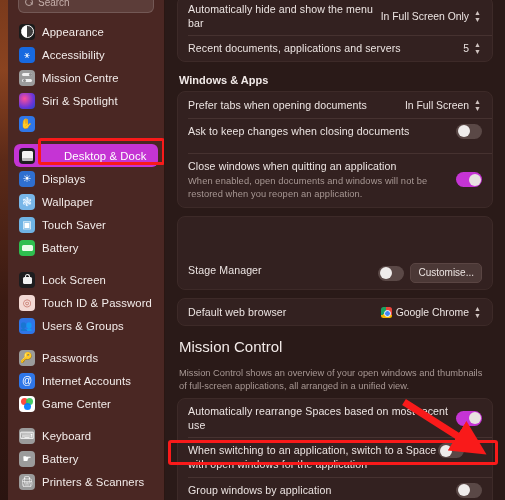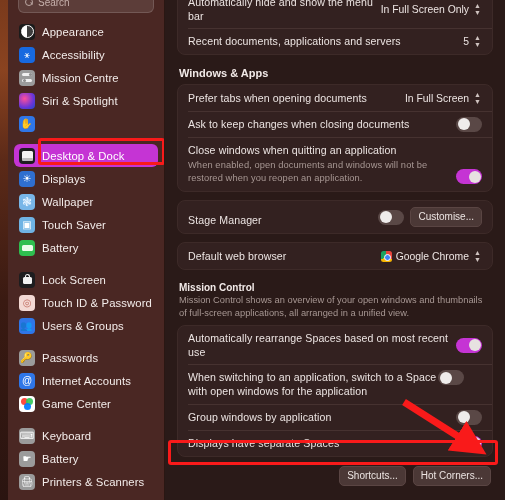--- a/index.html
+++ b/index.html
@@ -73,21 +73,21 @@
     position: relative;
     text-align: right;
   }
   .nav-item .label {
     font-size: 11.3px;
     color: #f3ecea;
     white-space: nowrap;
     letter-spacing: .1px;
   }
   .nav-item.selected { background: #c534d4; }
-  .nav-item.selected .label { color: #ffffff; }
+  .nav-item.selected .label { color: #ffffff; padding-left: 22px; }
 
   .ico {
     width: 16px; height: 16px; flex: 0 0 16px;
     border-radius: 4px;
     display: flex; align-items: center; justify-content: center;
     font-size: 9px; color: #fff;
     line-height: 1;
     overflow: hidden;
     position: relative;
   }
@@ -149,21 +149,21 @@
     pointer-events: none;
   }
 
   
   .main {
     flex: 1;
     height: 500px;
     background: #2a1a18;
     position: relative;
     overflow: hidden;
-    padding: 1px 12px;
+    padding: 8px 12px;
   }
   .card {
     background: #332120;
     border: 1px solid #3d2a28;
     border-radius: 8px;
     overflow: hidden;
   }
   .row {
     display: flex;
     align-items: center;
@@ -190,21 +190,21 @@
   }
   .right { display: flex; align-items: center; gap: 6px; flex: 0 0 auto; }
 
   .section-title {
     font-size: 11px;
     font-weight: bold;
     color: #f2eae8;
     padding: 0 2px 5px 2px;
   }
   .section-head { padding: 0 2px 6px 2px; }
-  .section-head .t { font-size: 10px; font-weight: bold; color: #f2eae8; margin-bottom: 1px; }
+  .section-head .t { font-size: 15px; font-weight: normal; color: #f2eae8; margin-bottom: 12px; }
   .section-head .d { font-size: 9.3px; color: #a79793; line-height: 12.5px; }
 
   .spacer-12 { height: 12px; }
   .spacer-8 { height: 8px; }
 
   
   .popup {
     display: inline-flex; align-items: center; gap: 4px;
     font-size: 10.4px; color: #ece4e2;
   }
@@ -472,37 +472,37 @@
         </div>
       </div>
       <div class="row">
         <div class="txt">Ask to keep changes when closing documents</div>
         <div class="right">
           <span class="toggle">
               <span class="knob"></span>
             </span>
         </div>
       </div>
-      <div class="row" style="align-items:flex-end;padding-top:6px;padding-bottom:7px;">
+      <div class="row" style="align-items:center;padding-top:6px;padding-bottom:7px;margin-top:9px;">
         <div class="txt">
           <div>Close windows when quitting an application</div>
           <div class="sub">When enabled, open documents and windows will not be restored when you reopen an application.</div>
         </div>
         <div class="right" style="margin-top:0px;">
           <span class="toggle on">
               <span class="knob"></span>
             </span>
         </div>
       </div>
     </div>
 
     <div class="spacer-8"></div>
 
     <div class="card">
-      <div class="row" style="align-items:flex-end;padding-top:6px;padding-bottom:6px;">
+      <div class="row" style="align-items:flex-start;padding-top:6px;padding-bottom:6px;margin-top:40px;">
         <div class="txt">
           <div>Stage Manager</div>
         </div>
         <div class="right">
           <span class="toggle">
               <span class="knob"></span>
             </span>
           <button class="btn">Customise...</button>
         </div>
       </div>

